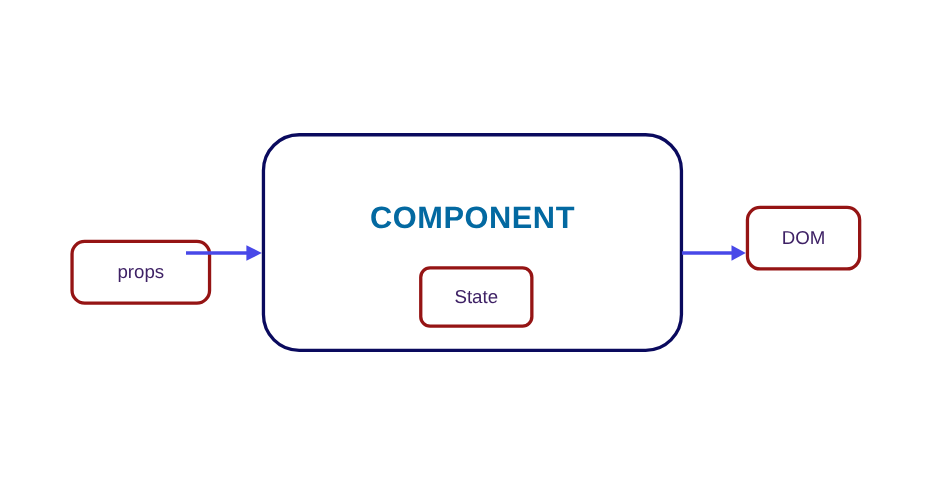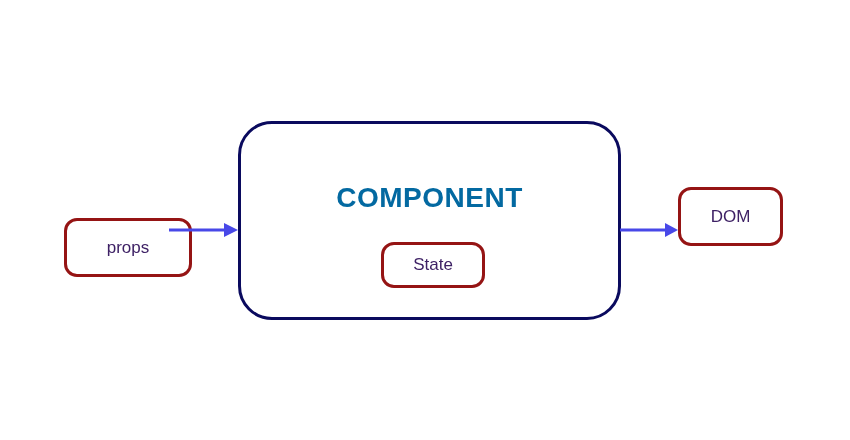--- a/index.html
+++ b/index.html
@@ -48,21 +48,22 @@
     text-align: center;
     font-size: 28px;
     font-weight: bold;
     color: #0369a1;
     letter-spacing: 0.5px;
   }
   .node-state {
     left: 140px;
     top: 118px;
     width: 104px;
-    height: 46px;
+    height: 56px;
+    border-radius: 10px;
   }
   .arrow {
     position: absolute;
     display: block;
   }
   .arrow-1 { left: 169px; top: 221px; }
   .arrow-2 { left: 620px; top: 221px; }
   .caption {
     position: absolute;
     left: 448px;

